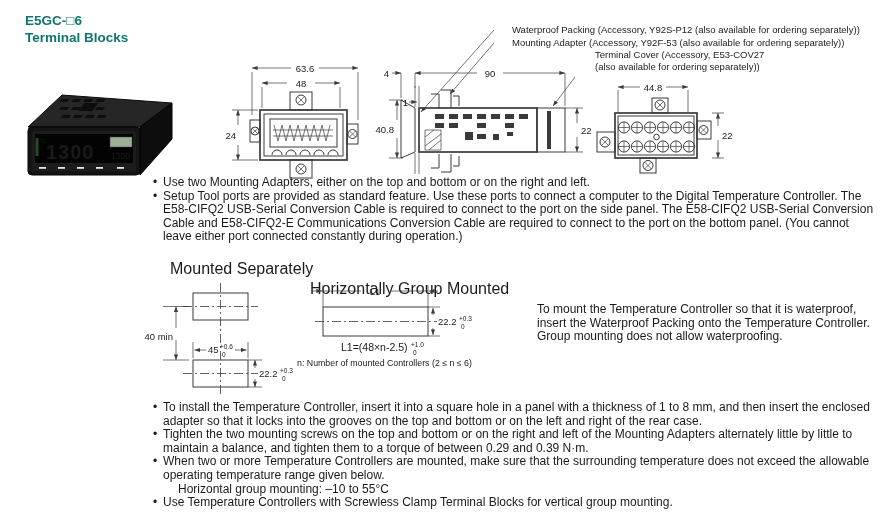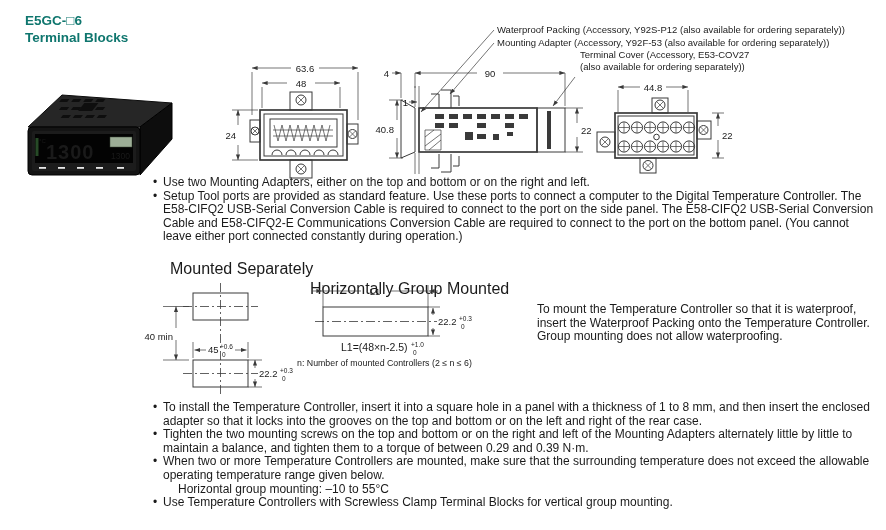--- a/index.html
+++ b/index.html
@@ -3,21 +3,21 @@
 <meta charset="utf-8">
 <style>
   html,body{margin:0;padding:0;}
   body{
     width:886px;height:530px;position:relative;overflow:hidden;
     background:#ffffff;color:#1a1a1a;
     font-family:"Liberation Sans","DejaVu Sans",sans-serif;
   }
   .abs{position:absolute;}
   #page-title{left:25px;top:12px;font-size:13.5px;font-weight:bold;line-height:17px;color:#0f766e;}
-  .acc-label{font-size:9.5px;line-height:12px;color:#222;white-space:nowrap;}
+  .acc-label{font-size:9.5px;line-height:12px;color:#222;white-space:nowrap;margin-left:15px;}
   .note-block{font-size:12px;line-height:13.6px;color:#1a1a1a;}
   .bullet{position:relative;padding-left:11px;margin:0;}
   .bullet::before{content:"\2022";position:absolute;left:1px;top:0;}
   .indent{padding-left:26px;}
   .mount-header{font-size:16px;color:#1a1a1a;white-space:nowrap;}
   svg{position:absolute;overflow:visible;}
   svg text{font-family:"Liberation Sans","DejaVu Sans",sans-serif;fill:#1a1a1a;}
   .dim{font-size:9.5px;}
   .dim-s{font-size:6.5px;}
   .ln{stroke:#3a3a3a;stroke-width:1;fill:none;}

